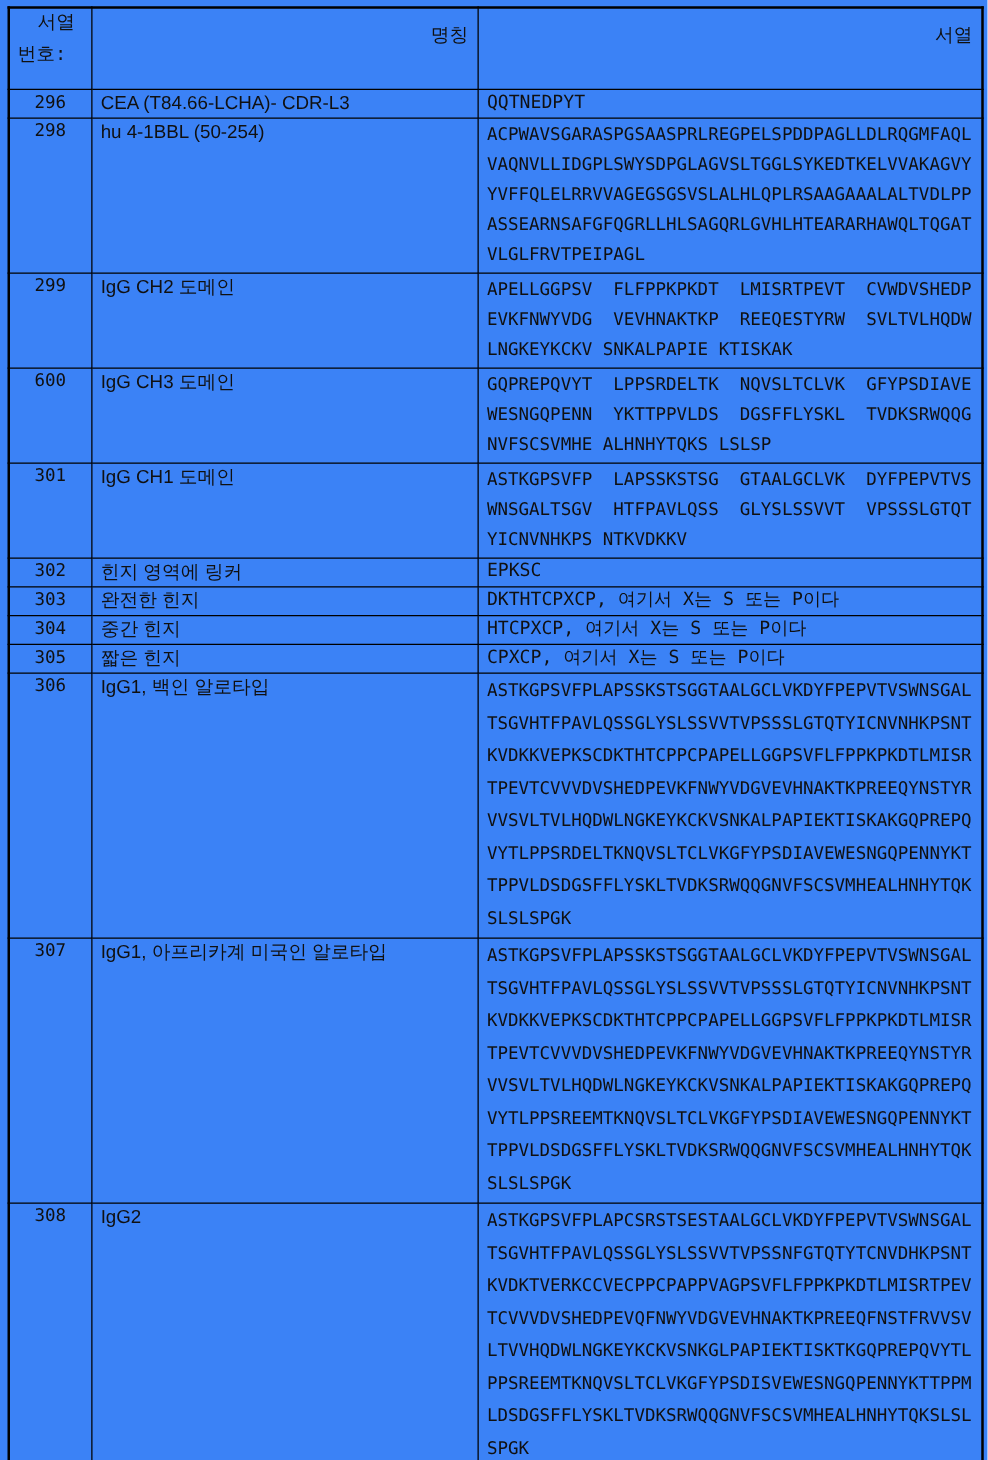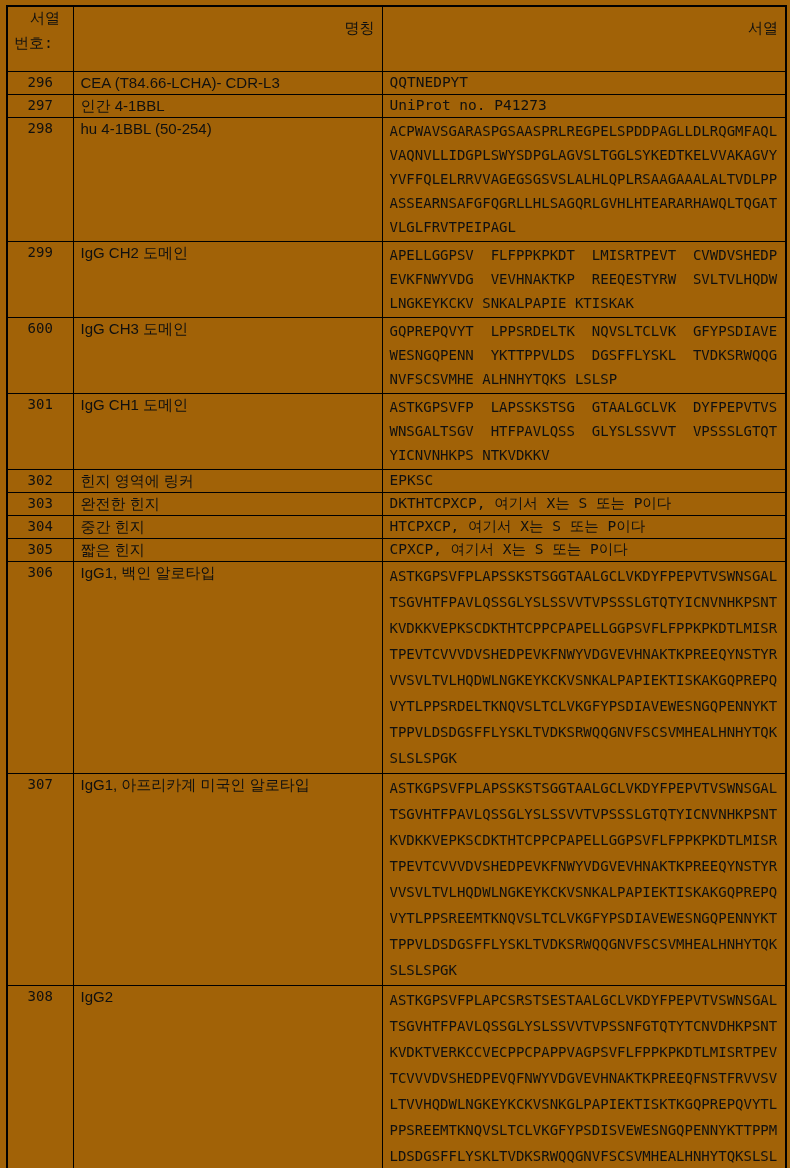--- a/index.html
+++ b/index.html
@@ -1,17 +1,17 @@
 <!DOCTYPE html>
 <html><head>
 <meta charset="utf-8">
 <style>
   html,body { margin:0; padding:0; background:#ffffff; }
   .page {
-    position:relative; width:790px; height:1168px; background:#a16207;
+    position:relative; width:790px; height:1168px; background:#3b82f6;
     font-family:"Liberation Sans","DejaVu Sans",sans-serif; color:#101010;
     overflow:hidden;
   }
   table.seq-table {
     position:absolute; left:6px; top:5px; width:779px;
     border-collapse:collapse; table-layout:fixed;
     border:2px solid #000;
   }
   th, td { border:1px solid #000; vertical-align:top; padding:1px 7px 2px 7px; }
   thead th { height:50px; font-weight:normal; font-size:15px; }
@@ -60,25 +60,20 @@
         <th class="h-seq">서열</th>
       </tr>
     </thead>
     <tbody id="rows">
   <tr>
     <td class="c-no">296</td>
     <td class="c-name">CEA (T84.66-LCHA)- CDR-L3</td>
     <td class="c-seq single"><div class="seq-line">QQTNEDPYT</div></td>
   </tr>
 
-  <tr>
-    <td class="c-no">297</td>
-    <td class="c-name">인간 4-1BBL</td>
-    <td class="c-seq single"><div class="seq-line">UniProt no. P41273</div></td>
-  </tr>
 
   <tr>
     <td class="c-no">298</td>
     <td class="c-name">hu 4-1BBL (50-254)</td>
     <td class="c-seq multi"><div class="seq-line">ACPWAVSGARASPGSAASPRLREGPELSPDDPAGLLDLRQGMFAQL</div><div class="seq-line">VAQNVLLIDGPLSWYSDPGLAGVSLTGGLSYKEDTKELVVAKAGVY</div><div class="seq-line">YVFFQLELRRVVAGEGSGSVSLALHLQPLRSAAGAAALALTVDLPP</div><div class="seq-line">ASSEARNSAFGFQGRLLHLSAGQRLGVHLHTEARARHAWQLTQGAT</div><div class="seq-line">VLGLFRVTPEIPAGL</div></td>
   </tr>
 
   <tr>
     <td class="c-no">299</td>
     <td class="c-name">IgG CH2 도메인</td>

